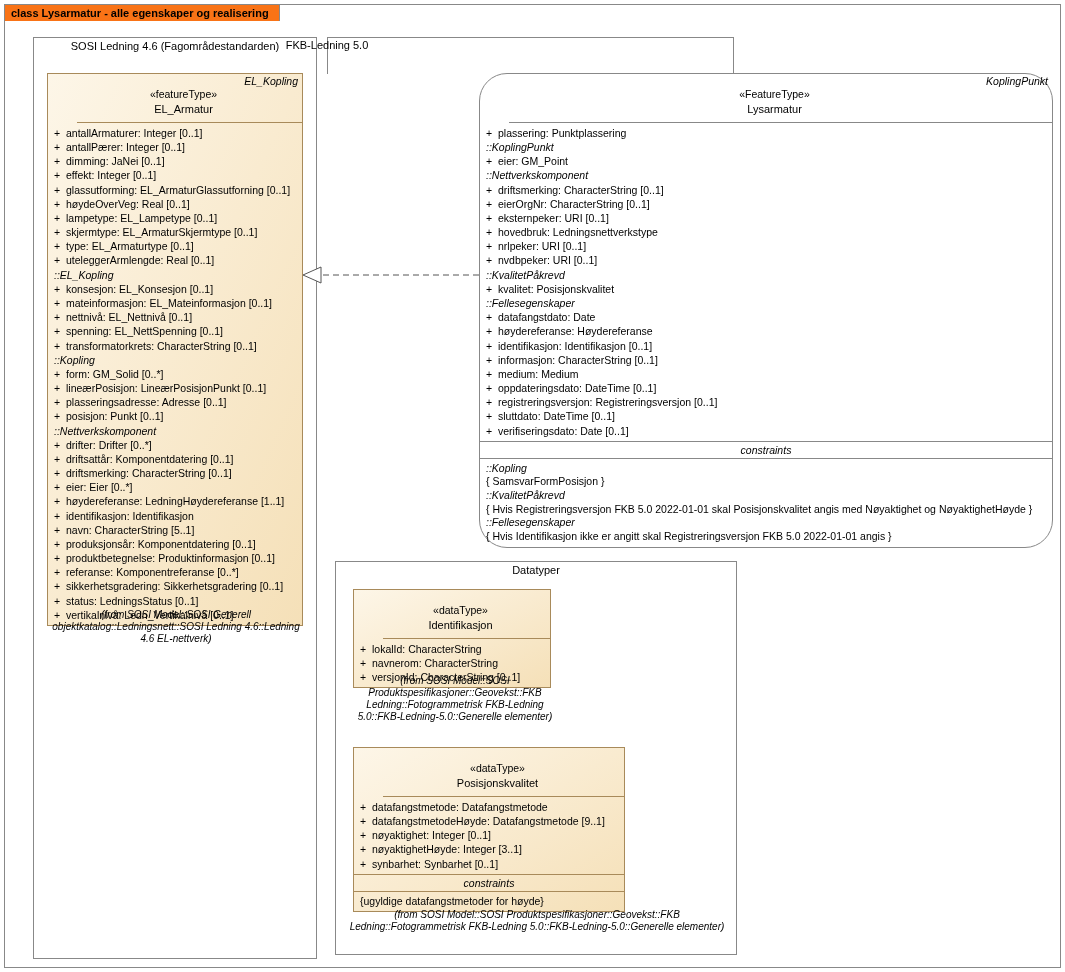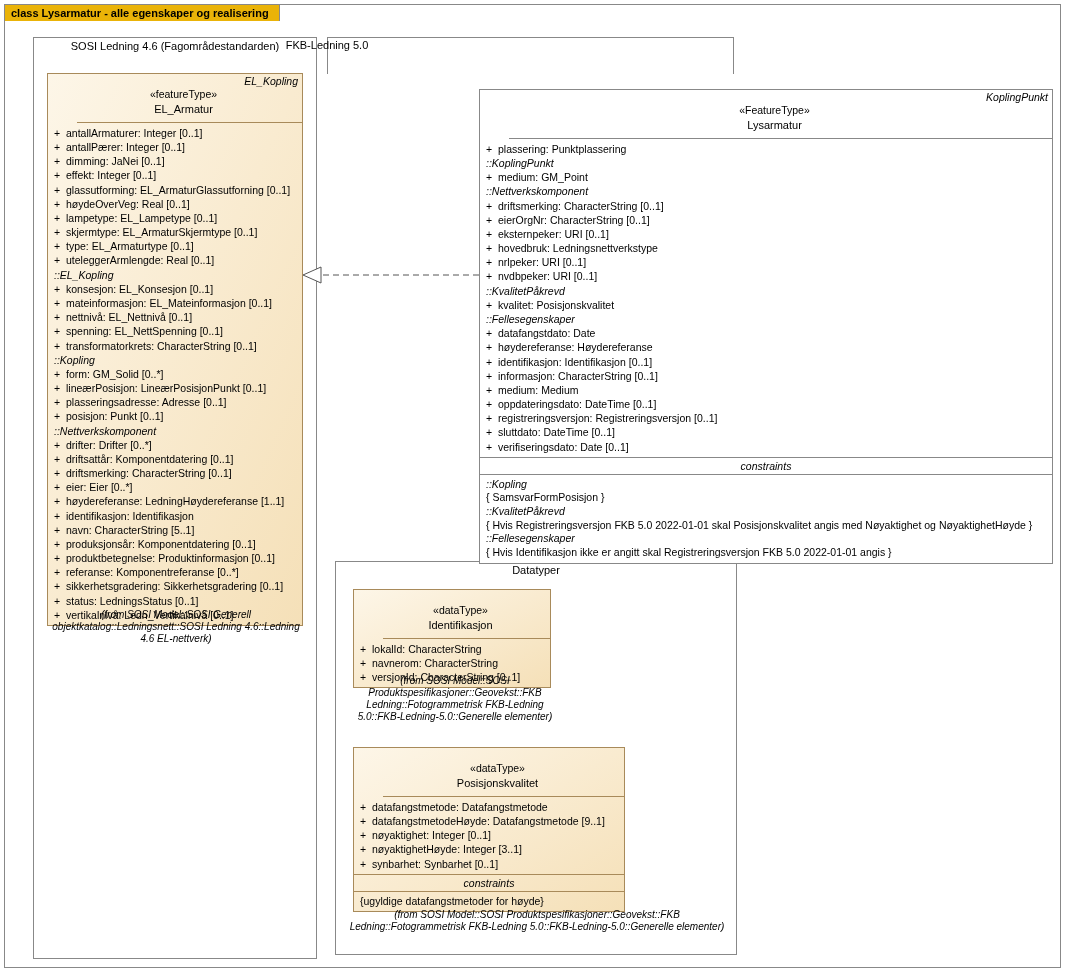--- a/index.html
+++ b/index.html
@@ -15,21 +15,21 @@
     width: 1055px;
     height: 962px;
     border: 1px solid #888;
   }
   .outer-tab {
     position: absolute;
     top: -1px;
     left: -1px;
     border: 1px solid #888;
     border-bottom: none;
-    background: #eab308;
+    background: #f97316;
     padding: 2px 10px 2px 6px;
     font-weight: bold;
     font-size: 11px;
     z-index: 5;
   }
   .package-frame {
     position: absolute;
     border: 1px solid #888;
     background: #fff;
   }
@@ -156,33 +156,33 @@
           <div class="attr">produktbetegnelse: Produktinformasjon [0..1]</div>
           <div class="attr">referanse: Komponentreferanse [0..*]</div>
           <div class="attr">sikkerhetsgradering: Sikkerhetsgradering [0..1]</div>
           <div class="attr">status: LedningsStatus [0..1]</div>
           <div class="attr">vertikalnivå: Ledn_Vertikalnivå [0..1]</div>
         </div>
     </div>
   </div>
   <div class="from-note" style="position:absolute; left:42px; top:600px; width:254px;">(from SOSI Model::SOSI Generell objektkatalog::Ledningsnett::SOSI Ledning 4.6::Ledning 4.6 EL-nettverk)</div>
 
-  <div class="class-box" style="left:474px; top:84px; width:572px; background:#fff; border-color:#888;">
+  <div class="class-box" style="left:474px; top:68px; width:572px; background:#fff; border-color:#888;border-radius:28px;">
     <div class="top-corner-label">KoplingPunkt</div>
     <div class="class-header" style="border-color:#888;">
       <div class="stereo">«FeatureType»</div>
       <div class="class-name">Lysarmatur</div>
     </div>
     <div class="compartment" style="border-color:#888;">
       <div id="lys-main">
           <div class="attr">plassering: Punktplassering</div>
         </div>
       <div class="section-hdr">::KoplingPunkt</div>
       <div id="lys-kp">
-          <div class="attr">medium: GM_Point</div>
+          <div class="attr">eier: GM_Point</div>
         </div>
       <div class="section-hdr">::Nettverkskomponent</div>
       <div id="lys-nv">
           <div class="attr">driftsmerking: CharacterString [0..1]</div>
           <div class="attr">eierOrgNr: CharacterString [0..1]</div>
           <div class="attr">eksternpeker: URI [0..1]</div>
           <div class="attr">hovedbruk: Ledningsnettverkstype</div>
           <div class="attr">nrlpeker: URI [0..1]</div>
           <div class="attr">nvdbpeker: URI [0..1]</div>
         </div>

